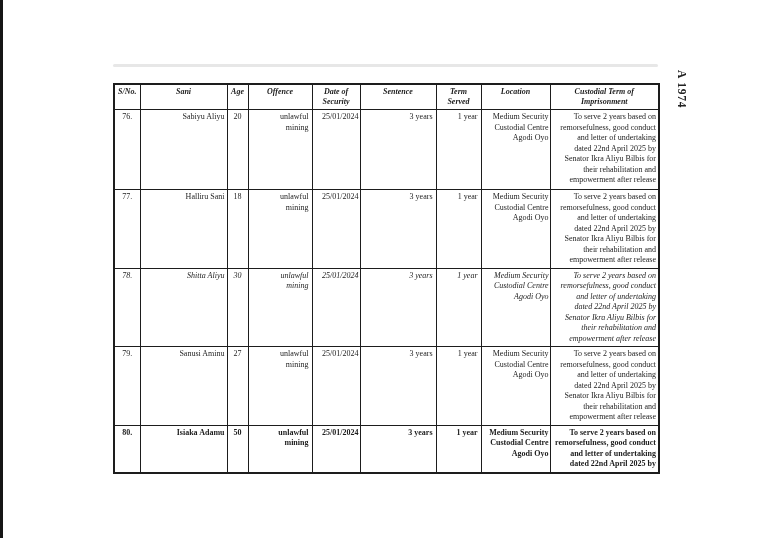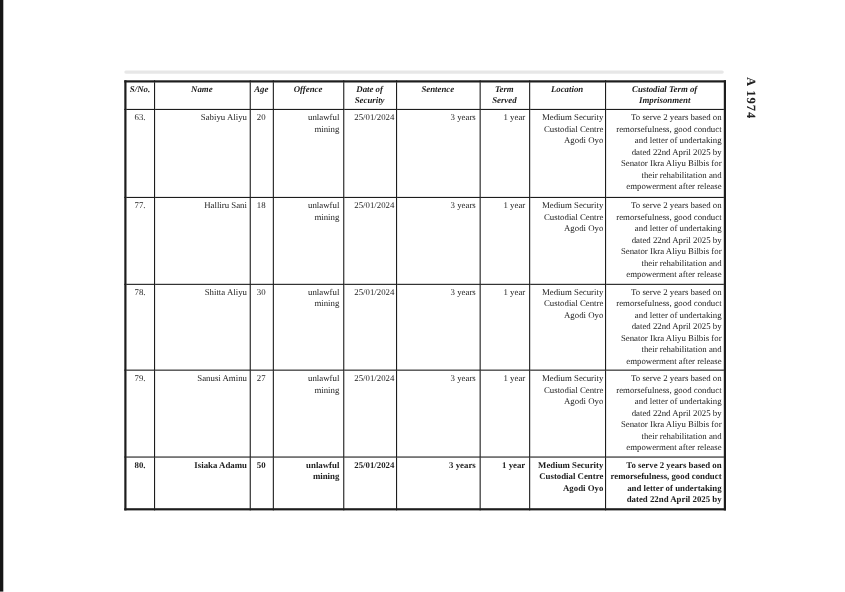--- a/index.html
+++ b/index.html
@@ -27,21 +27,21 @@
   .scan-artifact {
     position: absolute;
     left: 113px; top: 64px;
     width: 545px; height: 3px;
     background: #c9c9c9;
     opacity: 0.45;
     border-radius: 2px;
   }
   table.records {
     position: absolute;
-    left: 113px; top: 73px;
+    left: 113px; top: 83px;
     width: 545px;
     border-collapse: collapse;
     table-layout: fixed;
     border: 2px solid #1d1d1d;
   }
   .records th, .records td {
     border: 1.5px solid #1d1d1d;
     vertical-align: top;
     white-space: pre-line;
     overflow: hidden;
@@ -56,21 +56,21 @@
     padding: 2px 1px;
   }
   .records td {
     font-size: 8px;
     line-height: 10.5px;
     padding: 2px 3px;
   }
   .records thead tr { height: 24px; }
   .records tbody tr:nth-child(1) { height: 80px; }
   .records tbody tr:nth-child(2) { height: 78px; }
-  .records tbody tr:nth-child(3) { height: 77px; }
+  .records tbody tr:nth-child(3) { height: 77px; font-style: italic; }
   .records tbody tr:nth-child(4) { height: 78px; }
   .records tbody tr:nth-child(5) { height: 45px; font-weight: bold; }
   td.c-sno, td.c-age { text-align: center; padding: 2px 1px; }
   td.c-name { padding: 2px 2px 2px 4px; }
   td.c-date { padding: 2px 1px 2px 2px; }
   td.c-loc  { padding: 2px 1px 2px 2px; margin-top: 48px; }
   td.c-appr { padding: 2px 2px 2px 3px; }
   .margin-label {
     position: absolute;
     left: 688px; top: 70px;
@@ -99,36 +99,36 @@
       <col style="width:64px">
         <col style="width:48px">
         <col style="width:76px">
       <col style="width:45px">
         <col style="width:69px">
         <col style="width:109px">
     </colgroup>
     <thead>
       <tr>
         <th>S/No.</th>
-        <th>Name</th>
+        <th>Sani</th>
         <th>Age</th>
         <th>Offence</th>
         <th>Date of
 Security</th>
         <th>Sentence</th>
         <th>Term
 Served</th>
         <th>Location</th>
         <th>Custodial Term of
 Imprisonment</th>
       </tr>
     </thead>
     <tbody>
       <tr>
-        <td class="c-sno">63.</td>
+        <td class="c-sno">76.</td>
         <td class="c-name">Sabiyu Aliyu</td>
         <td class="c-age">20</td>
         <td>unlawful
 mining</td>
         <td class="c-date">25/01/2024</td>
         <td>3 years</td>
         <td>1 year</td>
         <td class="c-loc">Medium Security
 Custodial Centre
 Agodi Oyo</td>

